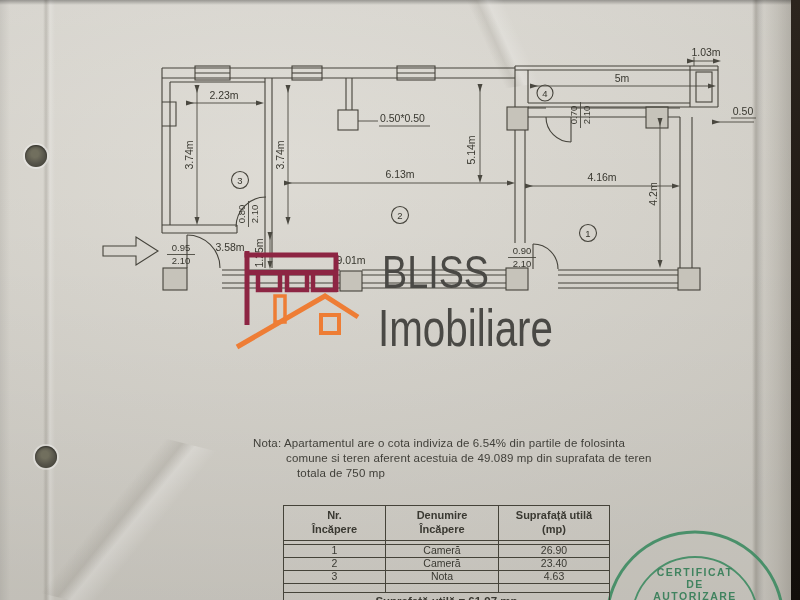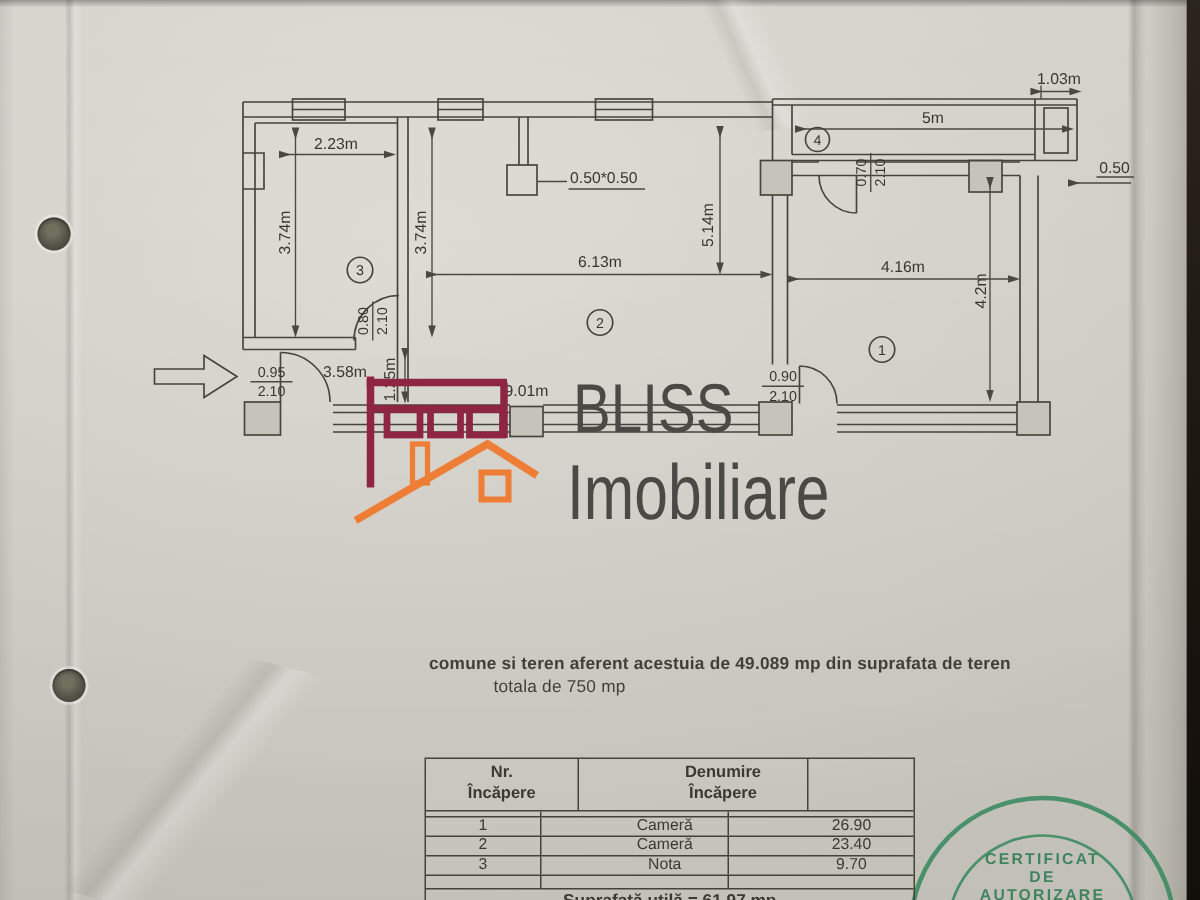--- a/index.html
+++ b/index.html
@@ -37,26 +37,26 @@
   .roomc circle{stroke:#45433b;stroke-width:1.1;fill:none;}
   .roomc text{font-size:9.5px;fill:#38372f;}
   .logo-maroon{stroke:#8D2543;fill:none;}
   .logo-orange{stroke:#EE7D35;fill:none;}
   .logo-text{fill:#4a4945;}
   .stamp text{fill:#2f7b53;font-weight:bold;}
   .stamp circle{stroke:#3a8a60;fill:none;}
 
   .note{position:absolute;left:253px;top:436px;font-size:11.5px;line-height:14.8px;
         color:#403f39;letter-spacing:.15px;}
-  .note .l2{margin-left:33px;font-weight:bold;}
-  .note .l3{margin-left:76px;}
+  .note .l2{margin-left:33px;}
+  .note .l3{margin-left:44px;}
 
   .rtable{position:absolute;left:283px;top:505px;width:325px;border:1.6px solid #454339;
           color:#3a3932;background:rgba(255,255,255,.04);}
-  .trow{display:flex;box-sizing:border-box;gap:40px;}
+  .trow{display:flex;box-sizing:border-box;}
   .tcell{box-sizing:border-box;text-align:center;overflow:hidden;}
   .c1{width:102px;border-right:1px solid #454339;}
   .c2{width:113px;border-right:1px solid #454339;}
   .c3{width:110px;}
   .thead .tcell{font-weight:bold;font-size:11px;line-height:13.5px;padding-top:3px;height:34px;}
   .tspacer{height:5px;border-top:1.4px solid #454339;border-bottom:1.4px solid #454339;}
   .tdata .tcell{font-size:10.5px;height:12px;line-height:11.5px;}
   .tdata{border-bottom:1px solid #454339;}
   .tempty{height:9px;border-bottom:1.4px solid #454339;}
   .tfoot{font-weight:bold;font-size:11.5px;text-align:center;padding-top:2px;height:16px;}
@@ -241,54 +241,59 @@
       <text font-size="13" letter-spacing="2.4">
         <textPath href="#stamparc" startOffset="50%" text-anchor="middle">TERUL ADMINISTRATIEI PU</textPath>
       </text>
       <text x="695" y="576" font-size="10.5" letter-spacing="1.5" text-anchor="middle">CERTIFICAT</text>
       <text x="695" y="588" font-size="10.5" letter-spacing="1.5" text-anchor="middle">DE</text>
       <text x="695" y="600" font-size="10.5" letter-spacing="1.5" text-anchor="middle">AUTORIZARE</text>
     </g>
   </svg>
 
   <div class="note">
+    <div class="l1">Nota: Apartamentul are o cota indiviza de 6.54% din partile de folosinta</div>
     <div class="l2">comune si teren aferent acestuia de 49.089 mp din suprafata de teren</div>
     <div class="l3">totala de 750 mp</div>
   </div>
 
   <div class="rtable">
     <div class="trow thead">
       <div class="tcell c1">
         <div>Nr.</div>
         <div>Încăpere</div>
       </div>
       <div class="tcell c2">
         <div>Denumire</div>
         <div>Încăpere</div>
       </div>
+      <div class="tcell c3">
+        <div>Suprafață utilă</div>
+        <div>(mp)</div>
+      </div>
     </div>
     <div class="trow tspacer">
       <div class="tcell c1"></div>
         <div class="tcell c2"></div>
         <div class="tcell c3"></div>
     </div>
     <div class="trow tdata">
       <div class="tcell c1">1</div>
       <div class="tcell c2">Cameră</div>
       <div class="tcell c3">26.90</div>
     </div>
     <div class="trow tdata">
       <div class="tcell c1">2</div>
       <div class="tcell c2">Cameră</div>
       <div class="tcell c3">23.40</div>
     </div>
     <div class="trow tdata">
       <div class="tcell c1">3</div>
       <div class="tcell c2">Nota</div>
-      <div class="tcell c3">9.70</div>
+      <div class="tcell c3">4.63</div>
     </div>
     <div class="trow tempty">
       <div class="tcell c1"></div>
         <div class="tcell c2"></div>
         <div class="tcell c3"></div>
     </div>
     <div class="tfoot">Suprafață utilă = 61.97 mp</div>
   </div>
 </div>
 

